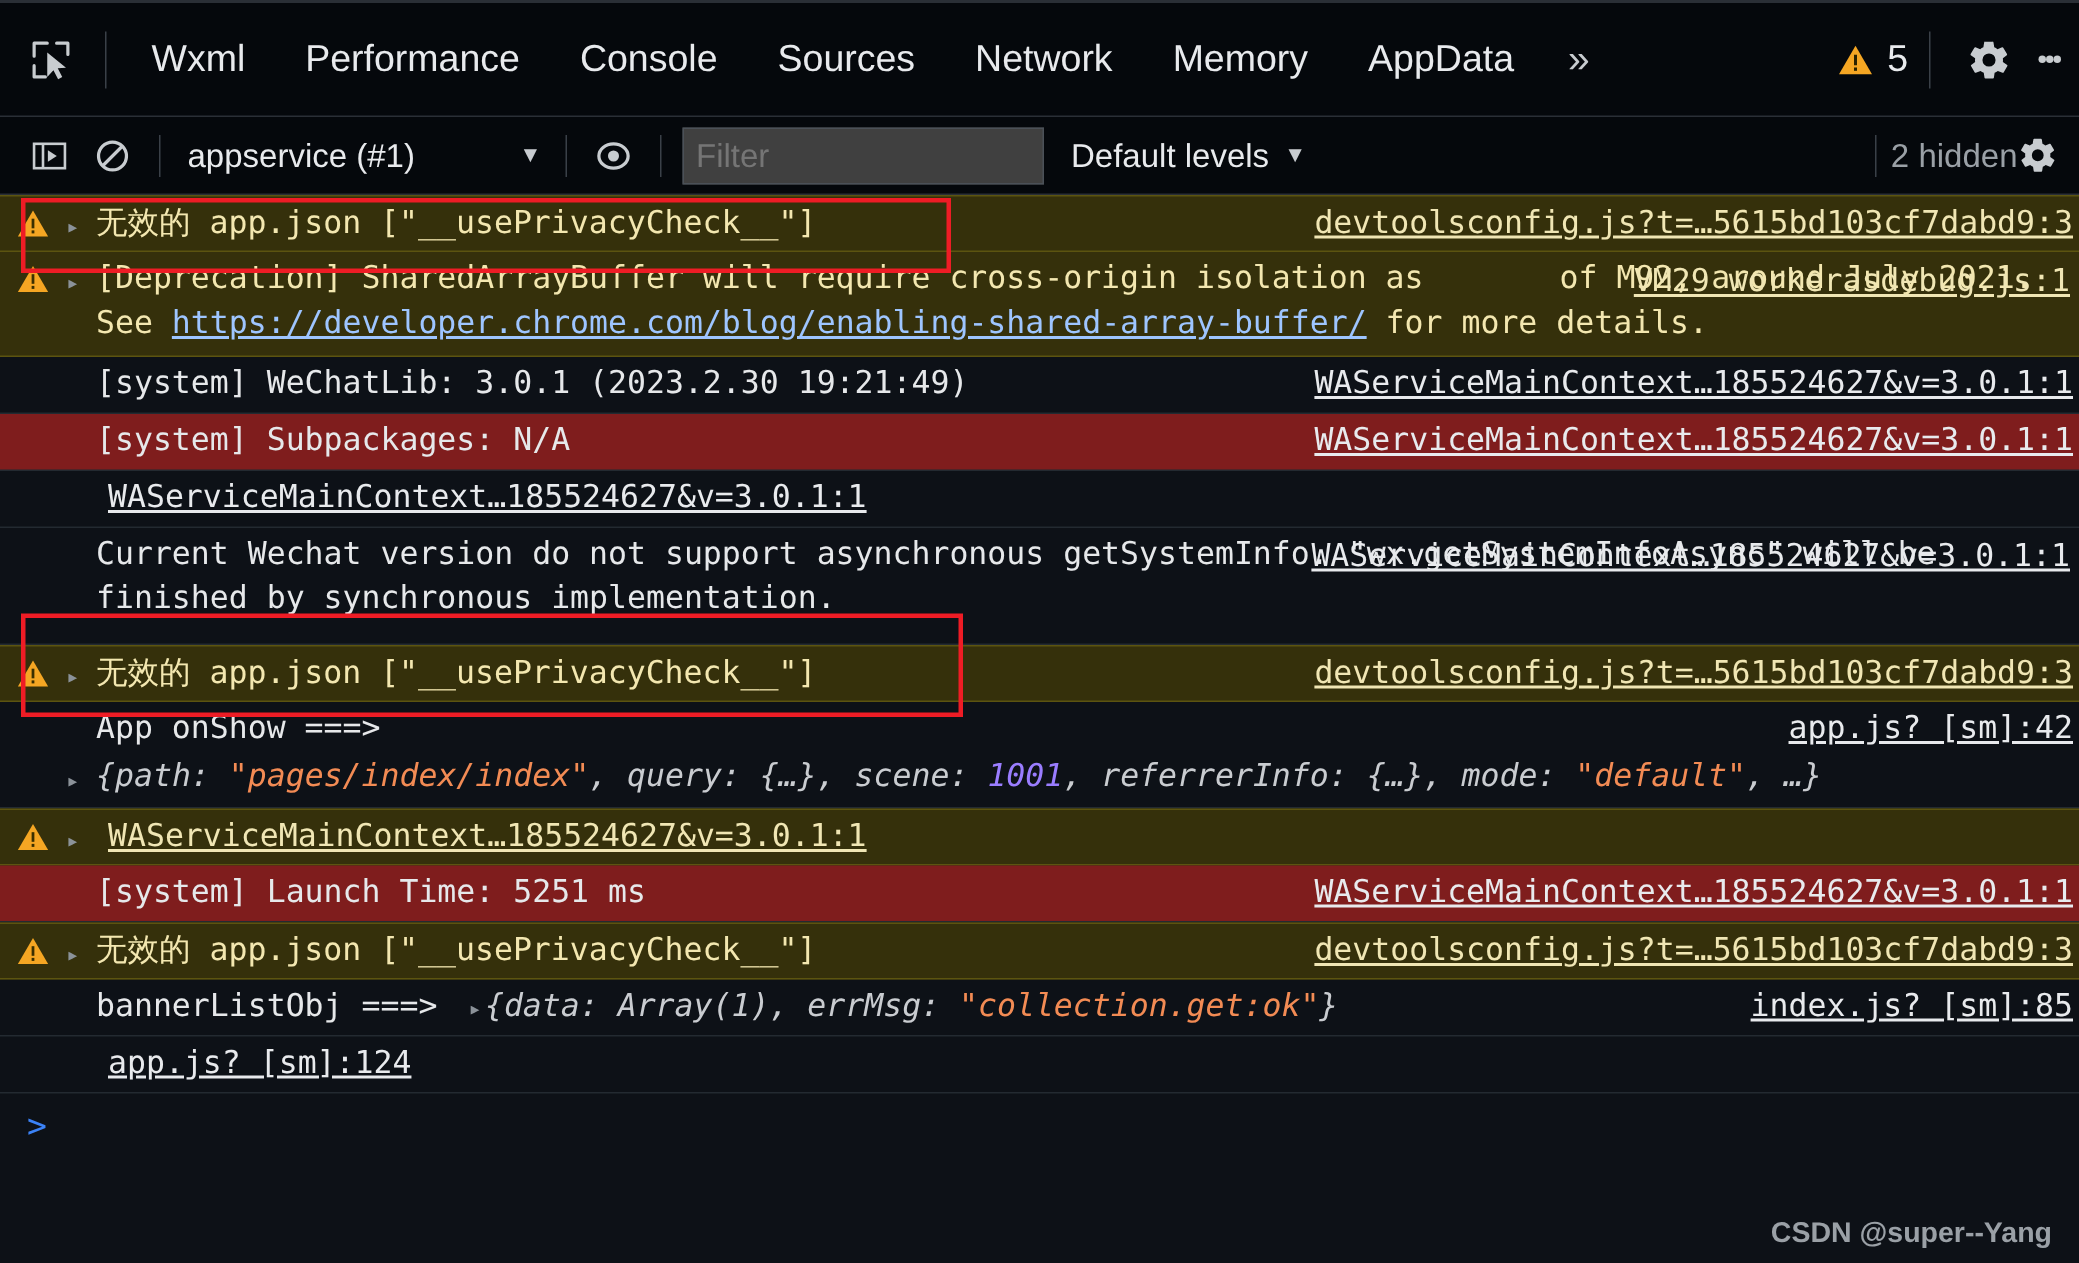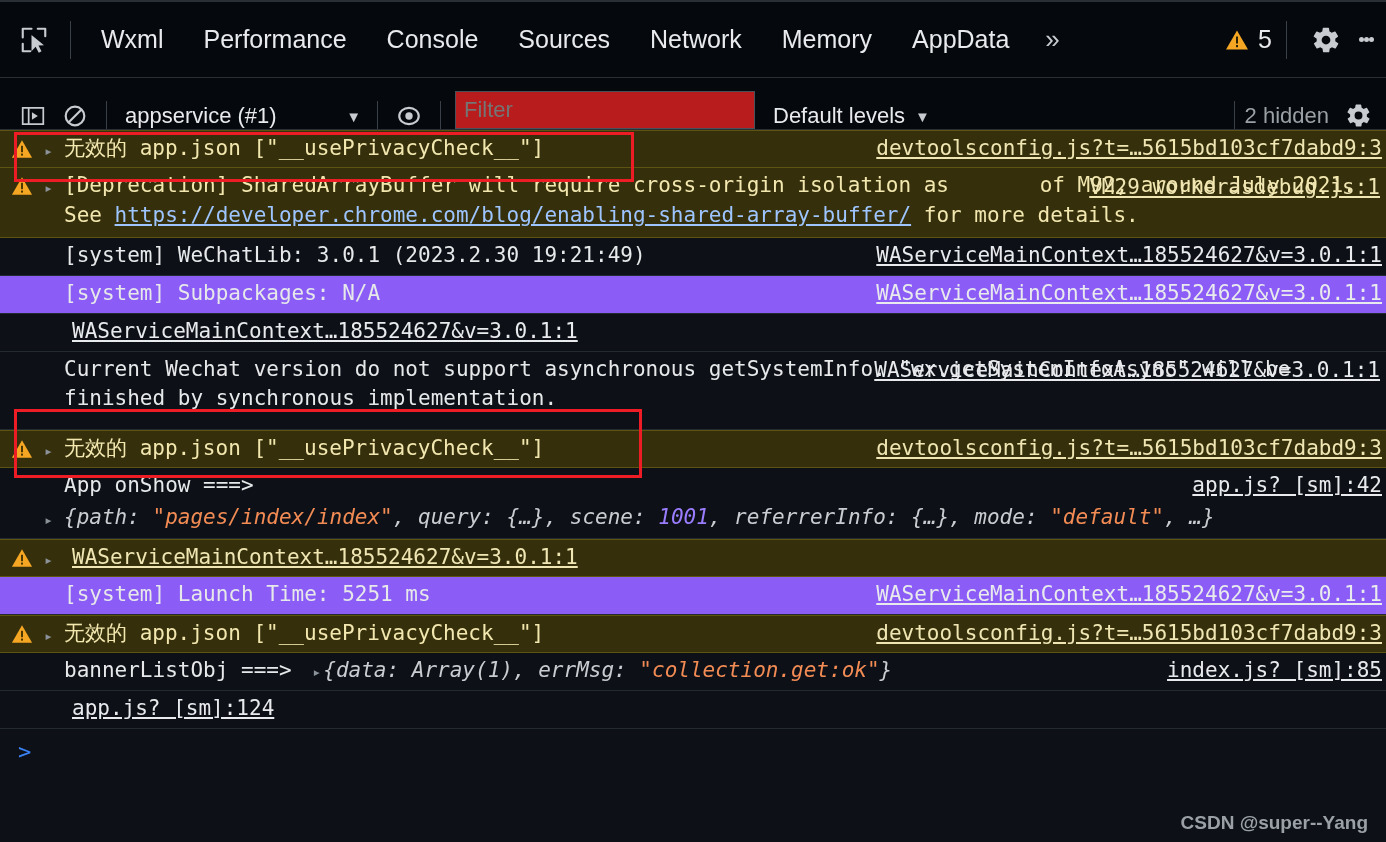--- a/index.html
+++ b/index.html
@@ -53,61 +53,61 @@
   .kebab { padding: 0 12px 0 4px; display: flex; align-items: center; }
   .kebab i {
     display: block; width: 5px; height: 5px; border-radius: 50%;
     background: #c8ccd0; margin: 2.5px 0;
   }
 
   
   .filterbar {
     height: 52px; min-height: 52px;
     background: #05080c;
-    display: flex; align-items: flex-end;
+    display: flex; align-items: center;
     border-bottom: 1px solid #2a2f36;
     padding-left: 12px;
   }
   .fb-icon { width: 42px; display: flex; align-items: center; justify-content: center; }
   .fb-sep { width: 1px; height: 28px; background: #3a4048; margin: 0 10px; }
   .ctx-select {
     display: flex; align-items: center; min-width: 250px;
     color: #e8eaed; font-size: 22px; padding-left: 8px;
   }
   .ctx-select .lbl { flex: 1 1 auto; }
   .caret { color: #c8ccd0; font-size: 15px; margin-right: 6px; }
   .filter-input {
-    width: 300px; height: 38px;
-    background: #b91c1c; border: 1px solid #4b5158;
+    width: 241px; height: 38px;
+    background: #404040; border: 1px solid #4b5158;
     color: #b9bdc2; font-size: 22px;
     padding: 0 8px; margin-left: 4px;
     font-family: "Liberation Sans", sans-serif;
   }
   .levels {
     display: flex; align-items: center; gap: 10px;
     color: #e8eaed; font-size: 22px; margin-left: 18px;
   }
-  .hidden-count { color: #9aa0a6; font-size: 22px; margin-right: 16px; }
+  .hidden-count { color: #9aa0a6; font-size: 22px; }
 
   
   .console {
     flex: 1 1 auto; position: relative; overflow: hidden;
     background: #0d1117;
     font-family: "DejaVu Sans Mono", monospace;
   }
   .row {
     position: relative;
     display: flex; align-items: flex-start;
     border-bottom: 1px solid #232a31;
     padding: 3px 4px 3px 0;
     min-height: 38px;
     font-size: 21px;
     line-height: 1.42;
   }
-  .row.stripe { background: #8b5cf6; }
+  .row.stripe { background: #7f1d1d; }
   .row.warn {
     background: #35300b;
     border-top: 1px solid #5c5410;
     border-bottom: 1px solid #5c5410;
   }
   .row.warn + .row.warn { border-top: none; }
   .gutter {
     width: 44px; min-width: 44px;
     display: flex; align-items: flex-start; justify-content: center;
     padding-top: 4px;

